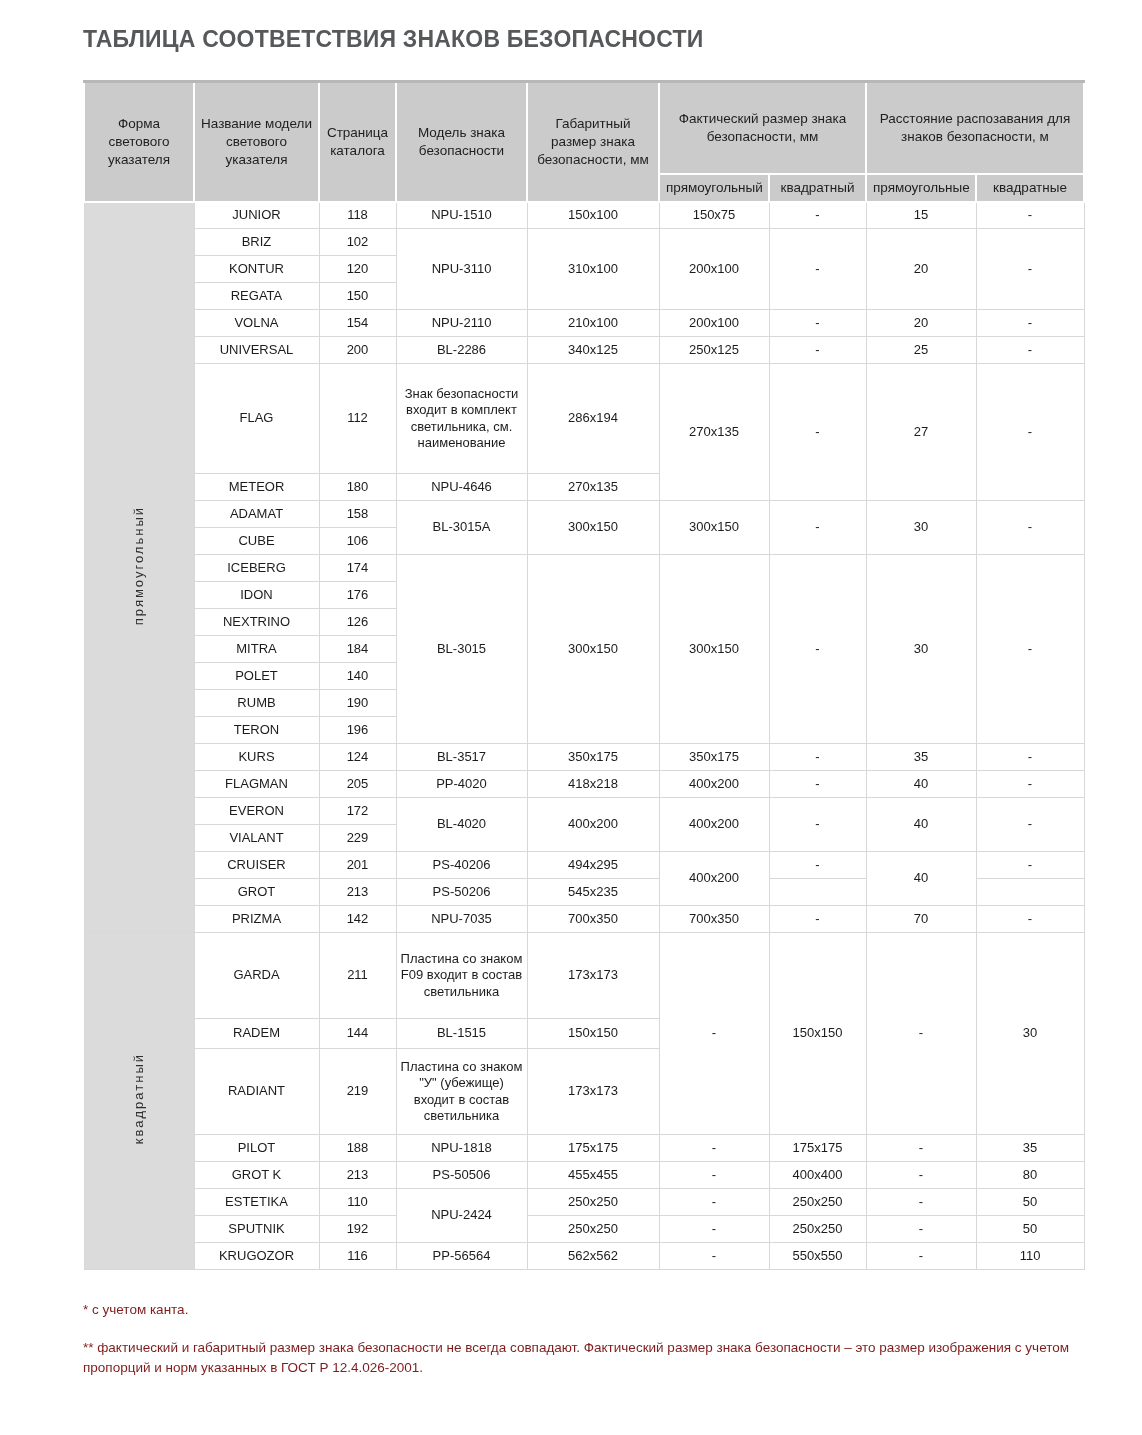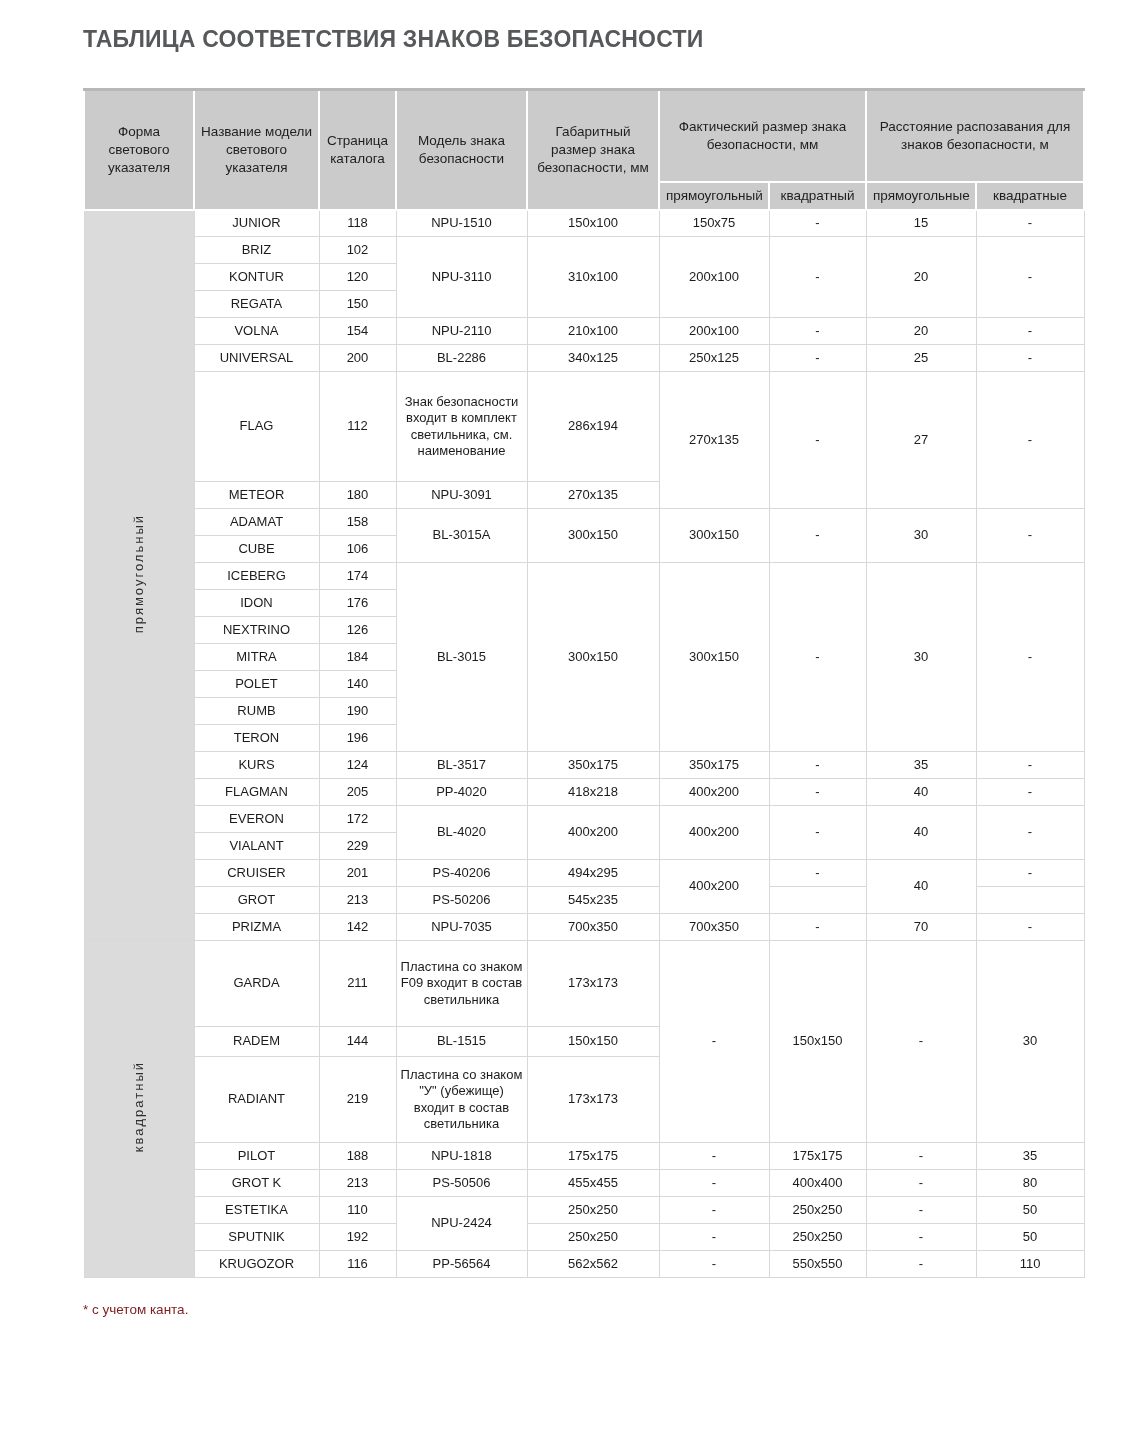--- a/index.html
+++ b/index.html
@@ -7,21 +7,21 @@
   .page { position:relative; width:1142px; height:1435px; background:#fff; overflow:hidden;border-radius:20px; }
 
   .title {
     position:absolute; left:83px; top:26px;
     font-size:23px; font-weight:bold; color:#57585a; letter-spacing:0.2px;
     white-space:nowrap;
   }
 
   table.signs {
     position:absolute; left:83px; top:80px; width:1000px;
-    border-collapse:collapse; table-layout:fixed;margin-top:8px;
+    border-collapse:collapse; table-layout:fixed;
   }
   table.signs th {
     background:#cbcbcb; border:2px solid #ffffff;
     font-weight:normal; font-size:13.5px; color:#1f1f1f;
     padding:3px 6px; line-height:1.3; text-align:center; vertical-align:middle;
   }
   tr.h-row1 th { border-top:3px solid #b7b7b7; }
   tr.h-row1 { height:92px; }
   tr.h-row2 { height:28px; }
   tr.h-row2 th { font-size:13.5px; }
@@ -140,21 +140,21 @@
           <td class="note">Знак безопасности входит в комплект светильника, см. наименование</td>
           <td>286x194</td>
           <td rowspan="2">270x135</td>
           <td rowspan="2">-</td>
           <td rowspan="2">27</td>
           <td rowspan="2">-</td>
         </tr>
         <tr>
           <td>METEOR</td>
           <td>180</td>
-          <td>NPU-3091</td>
+          <td>NPU-4646</td>
           <td>270x135</td>
         </tr>
         <tr>
           <td>ADAMAT</td>
           <td>158</td>
           <td rowspan="2">BL-3015A</td>
           <td rowspan="2">300x150</td>
           <td rowspan="2">300x150</td>
           <td rowspan="2">-</td>
           <td rowspan="2">30</td>
@@ -329,13 +329,14 @@
           <td>562x562</td>
           <td>-</td>
           <td>550x550</td>
           <td>-</td>
           <td>110</td>
         </tr>
       </tbody>
   </table>
 
   <div class="footnote fn1">* с учетом канта.</div>
+  <div class="footnote fn2">** фактический и габаритный размер знака безопасности не всегда совпадают. Фактический размер знака безопасности – это размер изображения с учетом пропорций и норм указанных в ГОСТ Р 12.4.026-2001.</div>
 </div>
 
 </body></html>

